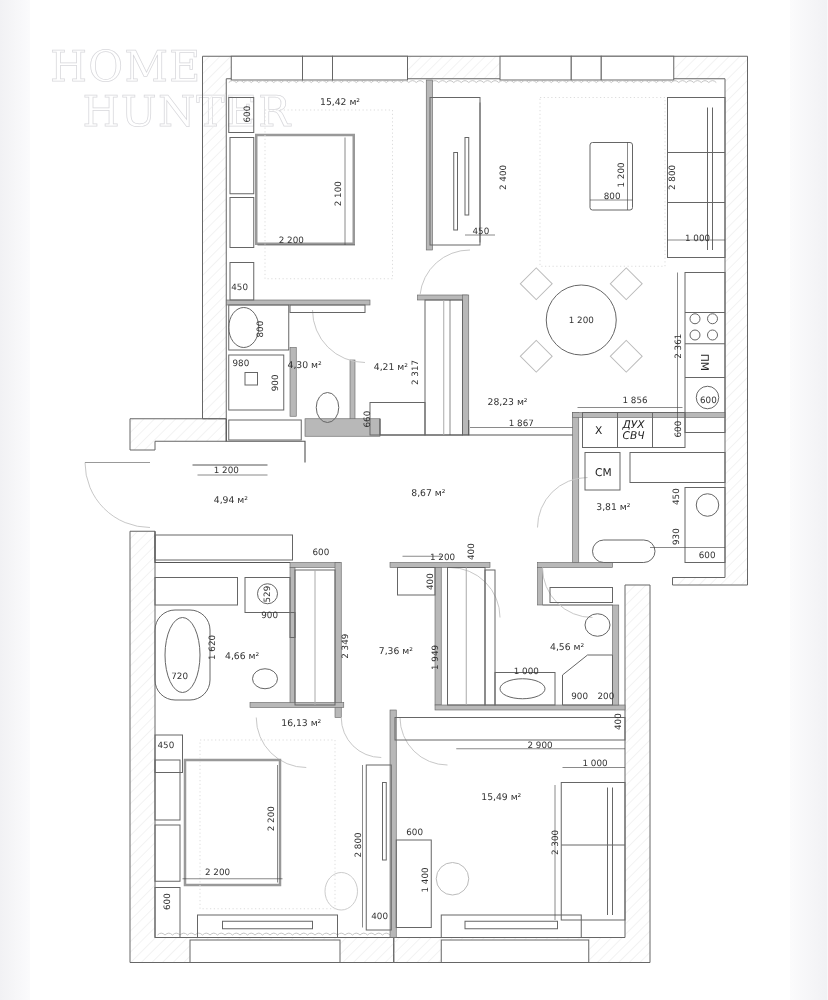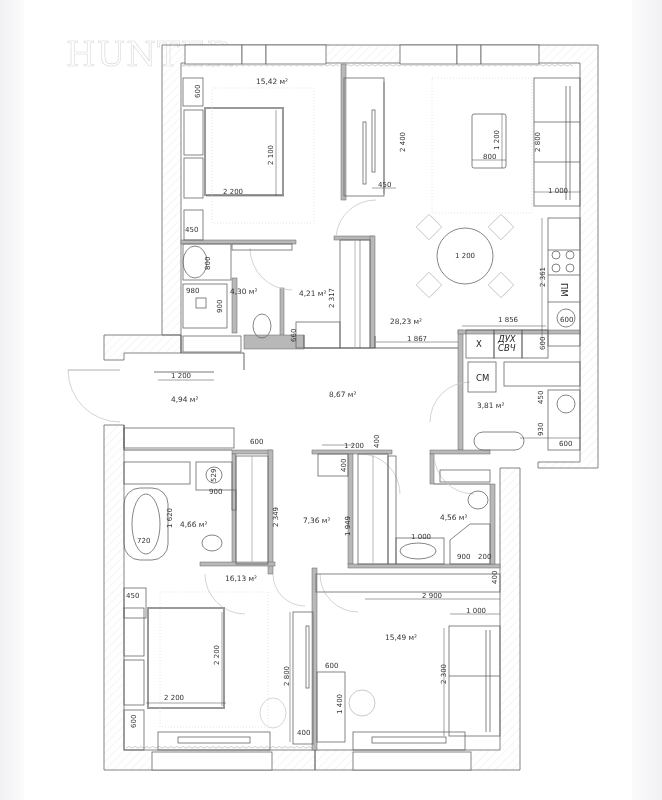--- a/index.html
+++ b/index.html
@@ -23,20 +23,21 @@
   .dim { font-size: 7px; fill: #333; }
   .lbl { font-size: 8.5px; fill: #222; }
 </style>
 </head>
 <body>
 
 <div class="page-shade-left"></div>
 <div class="page-shade-right"></div>
 
 <div class="wm">
+  <span>HOME</span>
   <span class="l2">HUNTER</span>
 </div>
 
 <svg class="plan" width="662" height="800" viewBox="0 0 662 800">
   <defs>
     <pattern id="hatch" width="6" height="6" patternUnits="userSpaceOnUse" patternTransform="rotate(45)">
       <line x1="0" y1="0" x2="0" y2="6" stroke="#ececec" stroke-width="1"></line>
     </pattern>
   </defs>
 

